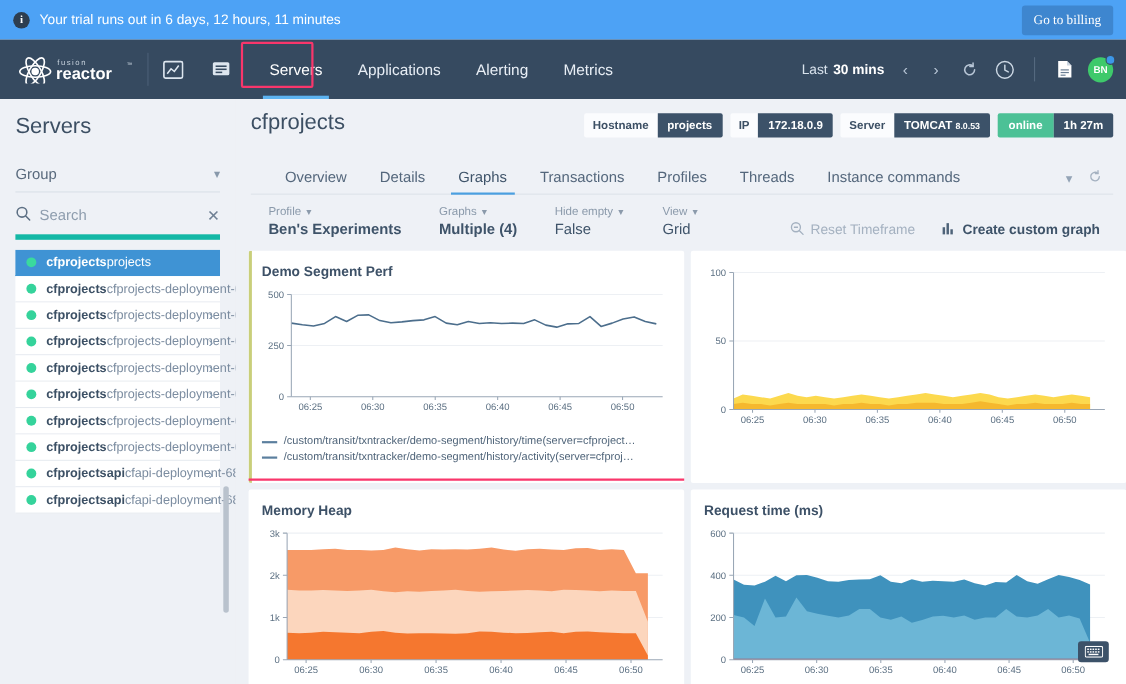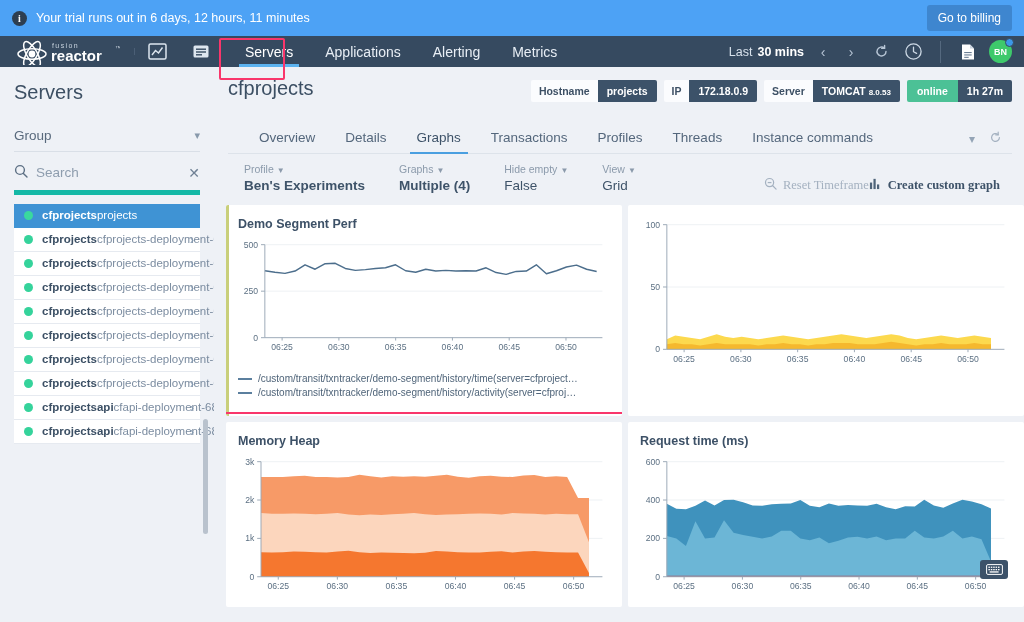--- a/index.html
+++ b/index.html
@@ -18,26 +18,26 @@
     padding:0 12px; color:#ffffff; font-size:12.5px;
   }
   .trial-info-icon{
     width:15px;height:15px;border-radius:50%;background:#2d3e50;color:#fff;
     font-size:10px;font-weight:bold;display:flex;align-items:center;justify-content:center;
     margin-right:9px; flex:0 0 auto; font-family:"Liberation Serif",serif;
   }
   .trial-text{flex:1 1 auto;}
   .billing-btn{
     background:#3e86cf;color:#fff;border:none;border-radius:3px;
-    padding:6px 11px;font-size:12px;font-family:Liberation Sans, sans-serif;cursor:pointer;
+    padding:6px 11px;font-size:12px;font-family:Liberation Serif, serif;cursor:pointer;
   }
 
   
   .topnav{
-    height:31px;background:#364a60;display:flex;align-items:stretch;position:relative;
+    height:54px;background:#364a60;display:flex;align-items:stretch;position:relative;
   }
   .brand{display:flex;align-items:center;padding:0 14px 0 16px;}
   .brand svg{display:block;}
   .nav-divider{width:1px;background:#4b5f76;margin:12px 0;}
   .nav-icon-btn{
     width:44px;display:flex;align-items:center;justify-content:center;cursor:pointer;
   }
   .nav-items{display:flex;align-items:stretch;margin-left:6px;}
   .nav-item{
     display:flex;align-items:center;padding:0 16px;color:#e8eef5;font-size:14px;
@@ -148,21 +148,21 @@
   .tabs-right{margin-left:auto;display:flex;align-items:center;padding:0 10px 6px 0;gap:14px;}
   .tabs-right span{color:#94a4b6;cursor:pointer;font-size:12px;}
 
   .filters-row{display:flex;align-items:flex-end;padding:9px 12px 10px 16px;}
   .filter{margin-right:34px;}
   .filter .lbl{font-size:10.5px;color:#8b9aab;line-height:1.3;}
   .filter .lbl .caret{font-size:8px;margin-left:3px;}
   .filter .val{font-size:13.5px;color:#3e5369;font-weight:bold;line-height:1.35;cursor:pointer;}
   .filter.profile .val{font-weight:bold;}
   .filter.plain .val{font-weight:normal;}
-  .filters-right{margin-left:auto;display:flex;align-items:flex-start;gap:0;padding-bottom:1px;font-family:Liberation Serif, serif;}
+  .filters-right{margin-left:auto;display:flex;align-items:flex-start;gap:24px;padding-bottom:1px;}
   .reset-tf{display:flex;align-items:center;color:#a4b1c0;font-size:12.5px;cursor:pointer;gap:6px;}
   .create-graph{display:flex;align-items:center;color:#3e5369;font-size:12.5px;font-weight:bold;cursor:pointer;gap:6px;}
 
   
   .charts{
     flex:1 1 auto;display:grid;grid-template-columns:1fr 1fr;grid-template-rows:211px 1fr;
     gap:6px;padding:0 0 0 12px;position:relative;min-height:0;
   }
   .card{background:#ffffff;border-radius:2px;padding:12px 10px 4px 12px;overflow:hidden;position:relative;}
   .card.accent-left::before{

